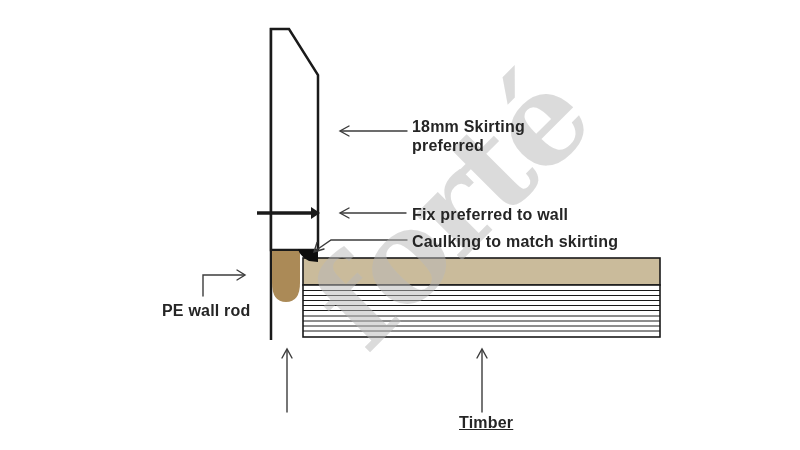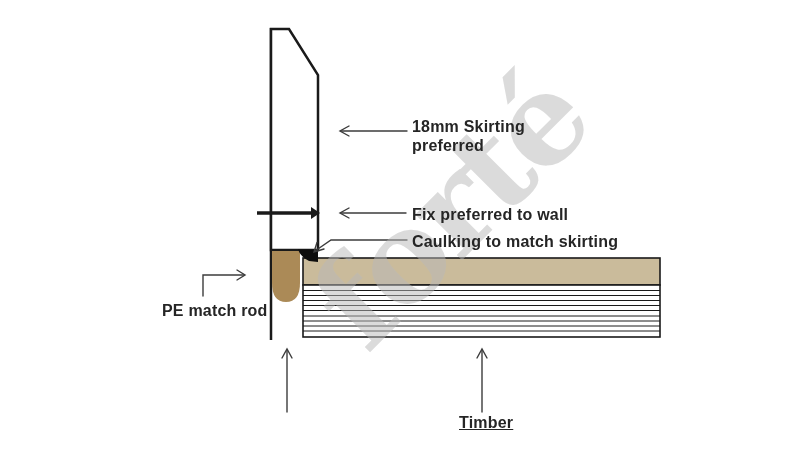--- a/index.html
+++ b/index.html
@@ -106,16 +106,16 @@
       </g>
     </g>
   </svg>
 
   <div class="watermark">forté</div>
 
   <div class="lbl lbl-skirting">18mm Skirting
 preferred</div>
   <div class="lbl lbl-fix">Fix preferred to wall</div>
   <div class="lbl lbl-caulking">Caulking to match skirting</div>
-  <div class="lbl lbl-foam">PE match rod</div>
+  <div class="lbl lbl-foam">PE wall rod</div>
   <div class="lbl lbl-timber">Timber</div>
 
 </div>
 
 </body></html>

